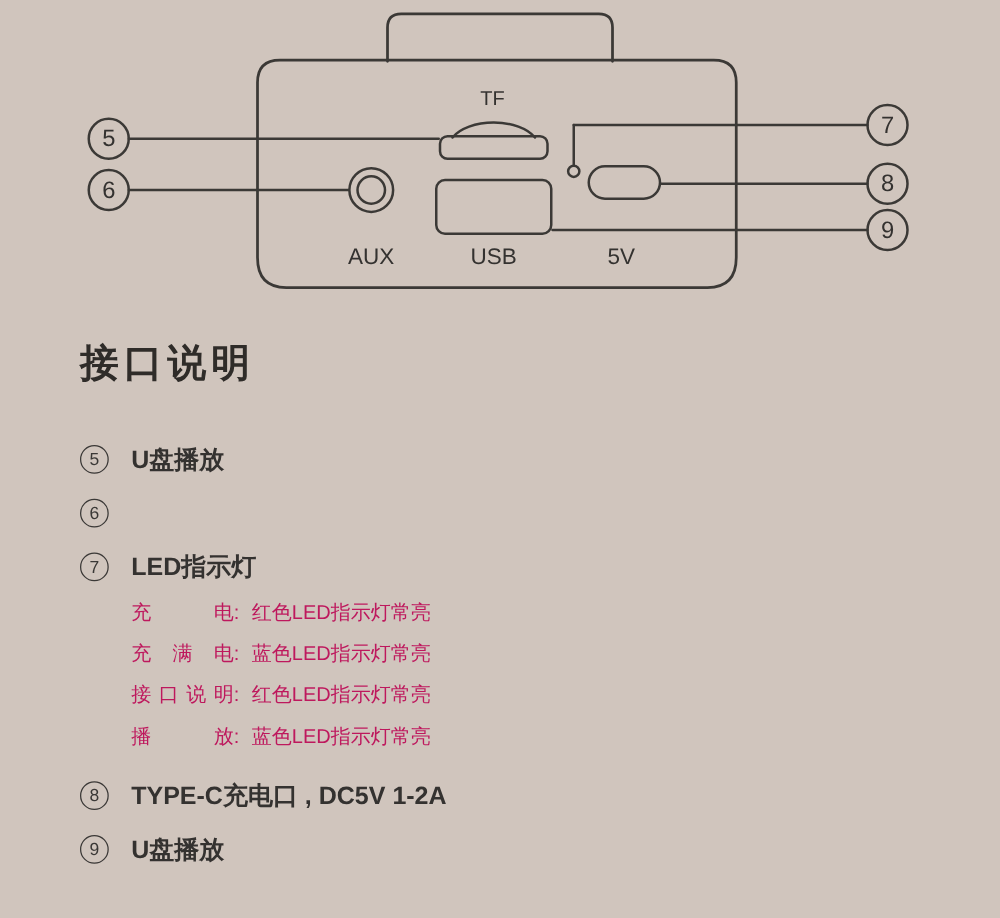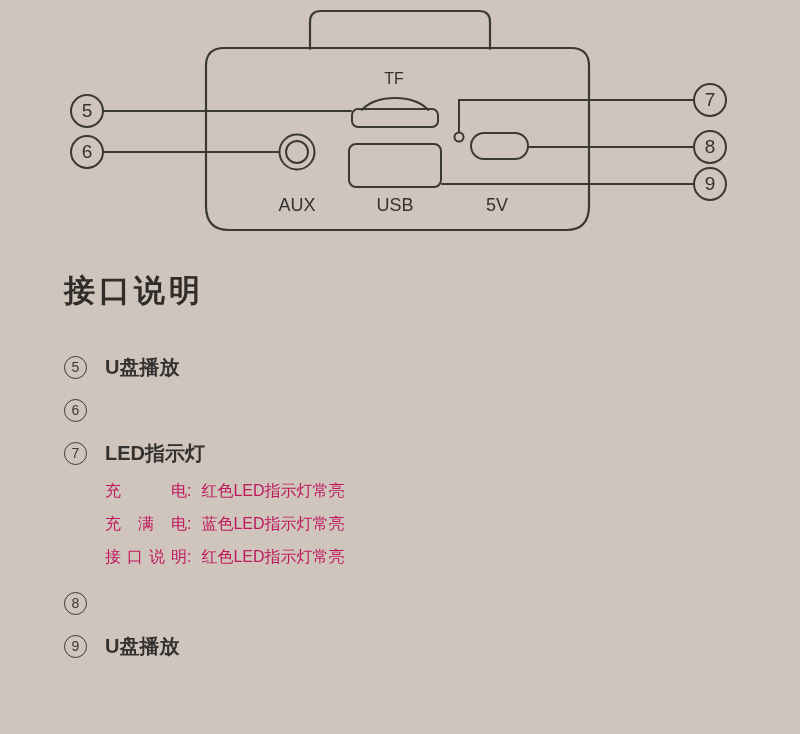--- a/index.html
+++ b/index.html
@@ -125,26 +125,30 @@
       <div class="sub">
         <div class="sub-row">
           <span class="state-label">充电</span><span class="colon">:</span><span>红色LED指示灯常亮</span>
         </div>
         <div class="sub-row">
           <span class="state-label">充满电</span><span class="colon">:</span><span>蓝色LED指示灯常亮</span>
         </div>
         <div class="sub-row">
           <span class="state-label">接口说明</span><span class="colon">:</span><span>红色LED指示灯常亮</span>
         </div>
+        <div class="sub-row">
+          <span class="state-label">播放</span><span class="colon">:</span><span>蓝色LED指示灯常亮</span>
+        </div>
       </div>
     </li>
 
     <li>
       <div class="item">
         <span class="num">8</span>
+        <span>TYPE-C充电口 , DC5V 1-2A</span>
       </div>
     </li>
 
     <li>
       <div class="item">
         <span class="num">9</span>
         <span>U盘播放</span>
       </div>
     </li>
 

